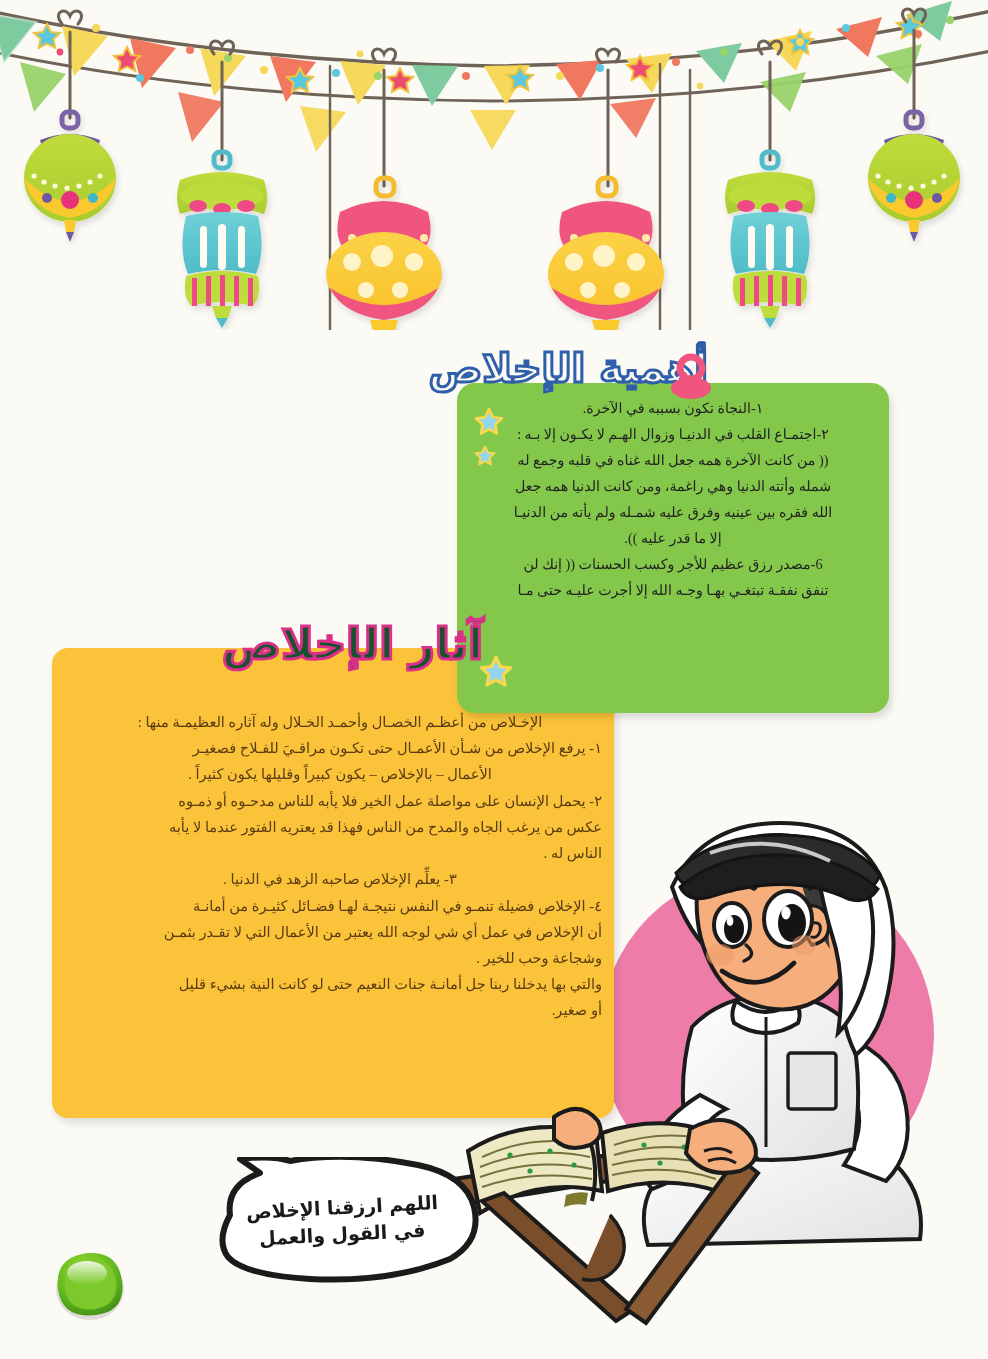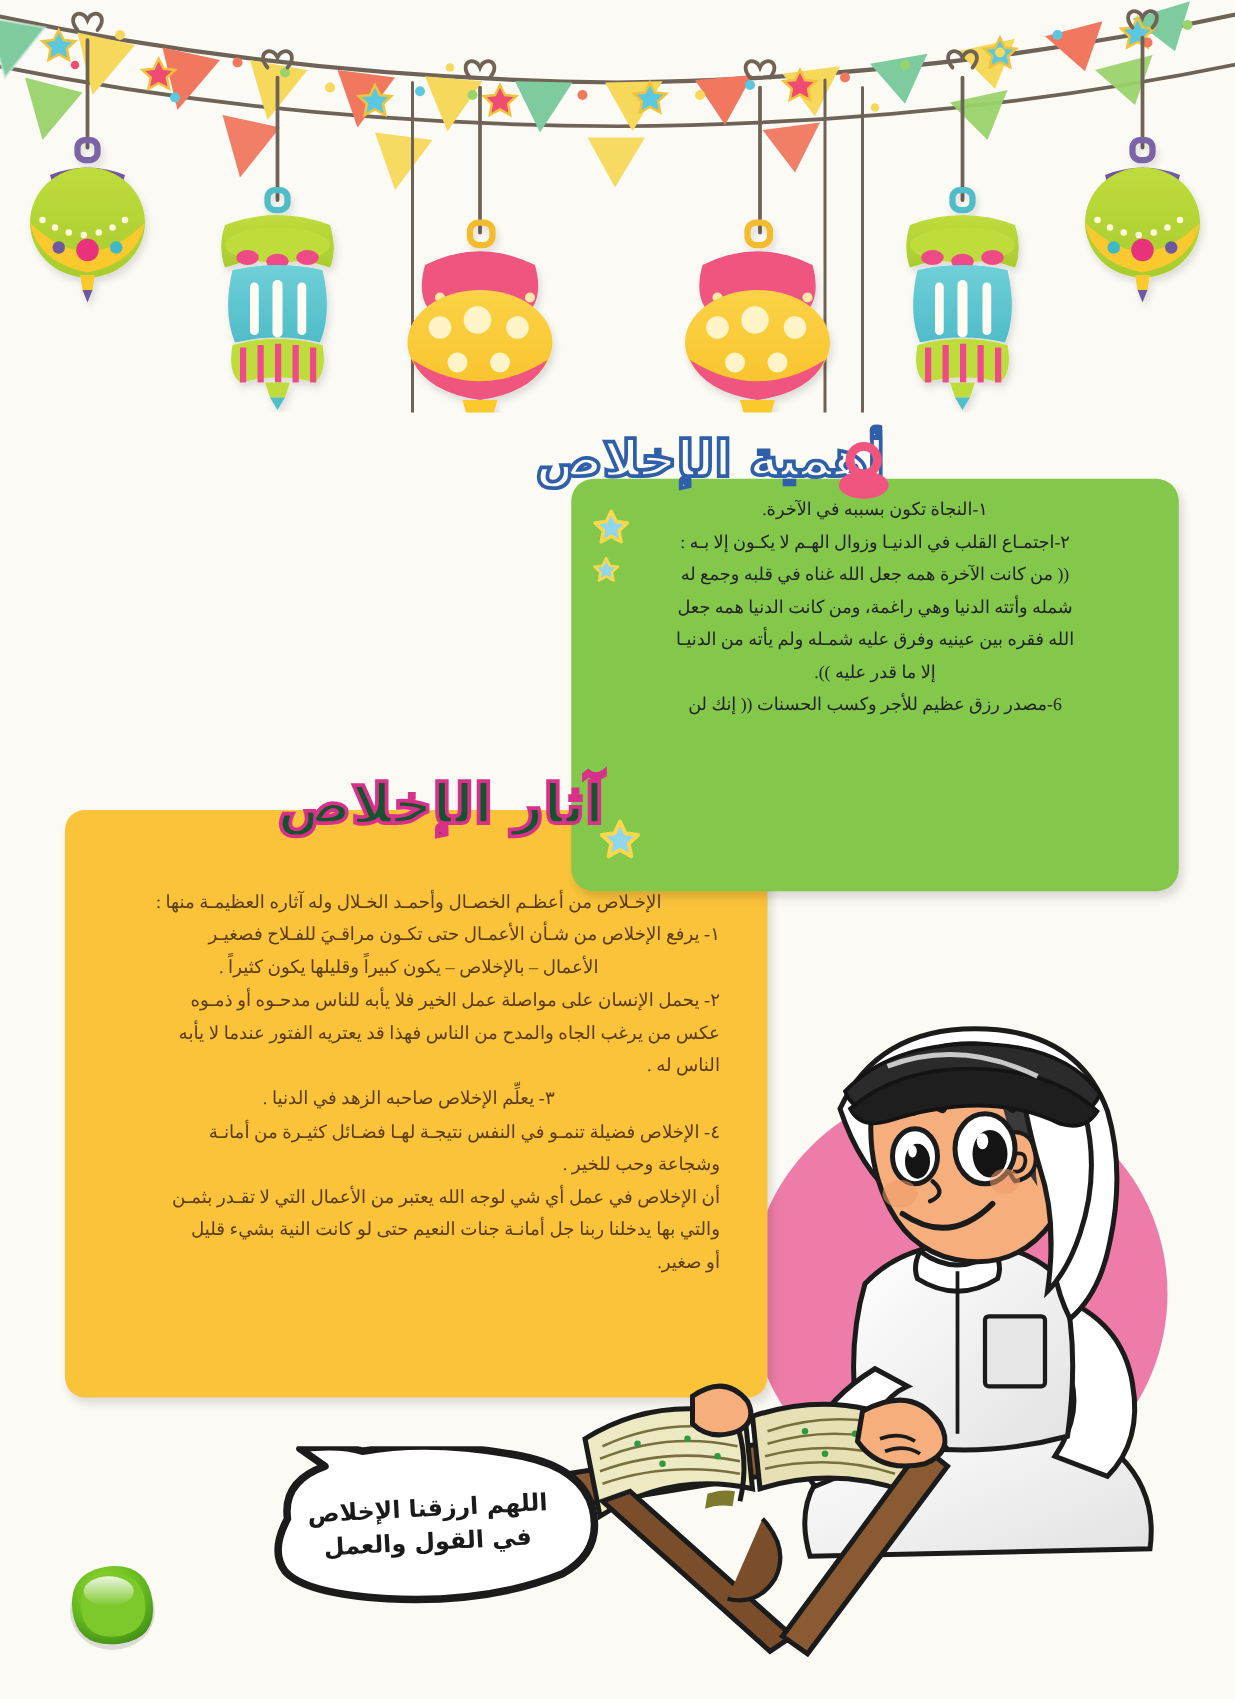--- a/index.html
+++ b/index.html
@@ -22,21 +22,21 @@
     font-size:40px; font-weight:bold; letter-spacing:1px;
     color:#FBFAF5;
     -webkit-text-stroke:3px #2f5fa8;
     text-shadow:0 0 0 #2f5fa8;
     z-index:6; white-space:nowrap; direction:rtl;
   }
 
   
   .green-box{
     position:absolute; left:457px; top:383px;
-    width:486px; height:330px;
+    width:432px; height:330px;
     background:#84C84B;
     border-radius:18px;
     box-shadow:3px 5px 7px rgba(0,0,0,.13);
     padding:14px 22px 12px 22px;
     box-sizing:border-box;
     z-index:5;
   }
   .green-box p{
     margin:0 0 3px 0;
     color:#222;
@@ -64,21 +64,21 @@
     z-index:8; white-space:nowrap; direction:rtl;
   }
 
   
   .yellow-box{
     position:absolute; left:52px; top:648px;
     width:562px; height:470px;
     background:#FBC33A;
     border-radius:16px;
     box-shadow:3px 5px 8px rgba(0,0,0,.12);
-    padding:62px 38px 14px 26px;
+    padding:62px 12px 14px 26px;
     box-sizing:border-box;
     z-index:4;
   }
   .yellow-box p{
     margin:0 0 2px 0;
     color:#5a3b12;
     font-size:14.6px;
     line-height:1.66;
     direction:rtl;
     text-align:justify;
@@ -402,35 +402,36 @@
       <path d="M12 1.6 l3.1 6.6 7.2 .9 -5.3 4.9 1.4 7.2 -6.4-3.6 -6.4 3.6 1.4-7.2 -5.3-4.9 7.2-.9z" fill="#8FD6EE" stroke="#FBD74B" stroke-width="2.2" stroke-linejoin="round"></path>
     </svg>
 
     <p class="lead">١-النجاة تكون بسببه في الآخرة.</p>
     <p>٢-اجتمـاع القلب في الدنيـا وزوال الهـم لا يكـون إلا بـه :</p>
     <p>(( من كانت الآخرة همه جعل الله غناه في قلبه وجمع له</p>
     <p>شمله وأتته الدنيا وهي راغمة، ومن كانت الدنيا همه جعل</p>
     <p>الله فقره بين عينيه وفرق عليه شمـله ولم يأته من الدنيـا</p>
     <p class="lead">إلا ما قدر عليه )).</p>
     <p>6-مصدر رزق عظيم للأجر وكسب الحسنات (( إنك لن</p>
+    <p>تنفق نفقـة تبتغـي بهـا وجـه الله إلا أجرت عليـه حتى مـا</p>
   </div>
 
   <div class="title-effects">آثار الإخلاص</div>
 
   <div class="yellow-box">
     <p class="ctr">الإخـلاص من أعظـم الخصـال وأحمـد الخـلال وله آثاره العظيمـة منها :</p>
     <p>١- يرفع الإخلاص من شـأن الأعمـال حتى تكـون مراقـيَ للفـلاح فصغيـر</p>
     <p class="ctr">الأعمال – بالإخلاص – يكون كبيراً وقليلها يكون كثيراً .</p>
     <p>٢- يحمل الإنسان على مواصلة عمل الخير فلا يأبه للناس مدحـوه أو ذمـوه</p>
     <p>عكس من يرغب الجاه والمدح من الناس فهذا قد يعتريه الفتور عندما لا يأبه</p>
     <p>الناس له .</p>
     <p class="ctr">٣- يعلِّم الإخلاص صاحبه الزهد في الدنيا .</p>
     <p>٤- الإخلاص فضيلة تنمـو في النفس نتيجـة لهـا فضـائل كثيـرة من أمانـة</p>
+    <p>أن الإخلاص في عمل أي شي لوجه الله يعتبر من الأعمال التي لا تقـدر بثمـن</p>
     <p>وشجاعة وحب للخير .</p>
-    <p>أن الإخلاص في عمل أي شي لوجه الله يعتبر من الأعمال التي لا تقـدر بثمـن</p>
     <p>والتي بها يدخلنا ربنا جل أمانـة جنات النعيم حتى لو كانت النية بشيء قليل</p>
     <p>أو صغير.</p>
   </div>
 
   <div class="pink-circle"></div>
 
   <svg class="boy" viewBox="0 0 428 500" xmlns="http://www.w3.org/2000/svg">
     <defs>
       <linearGradient id="thobeG" x1="0" y1="0" x2="1" y2="1">
         <stop offset="0%" stop-color="#FFFFFF"></stop>

